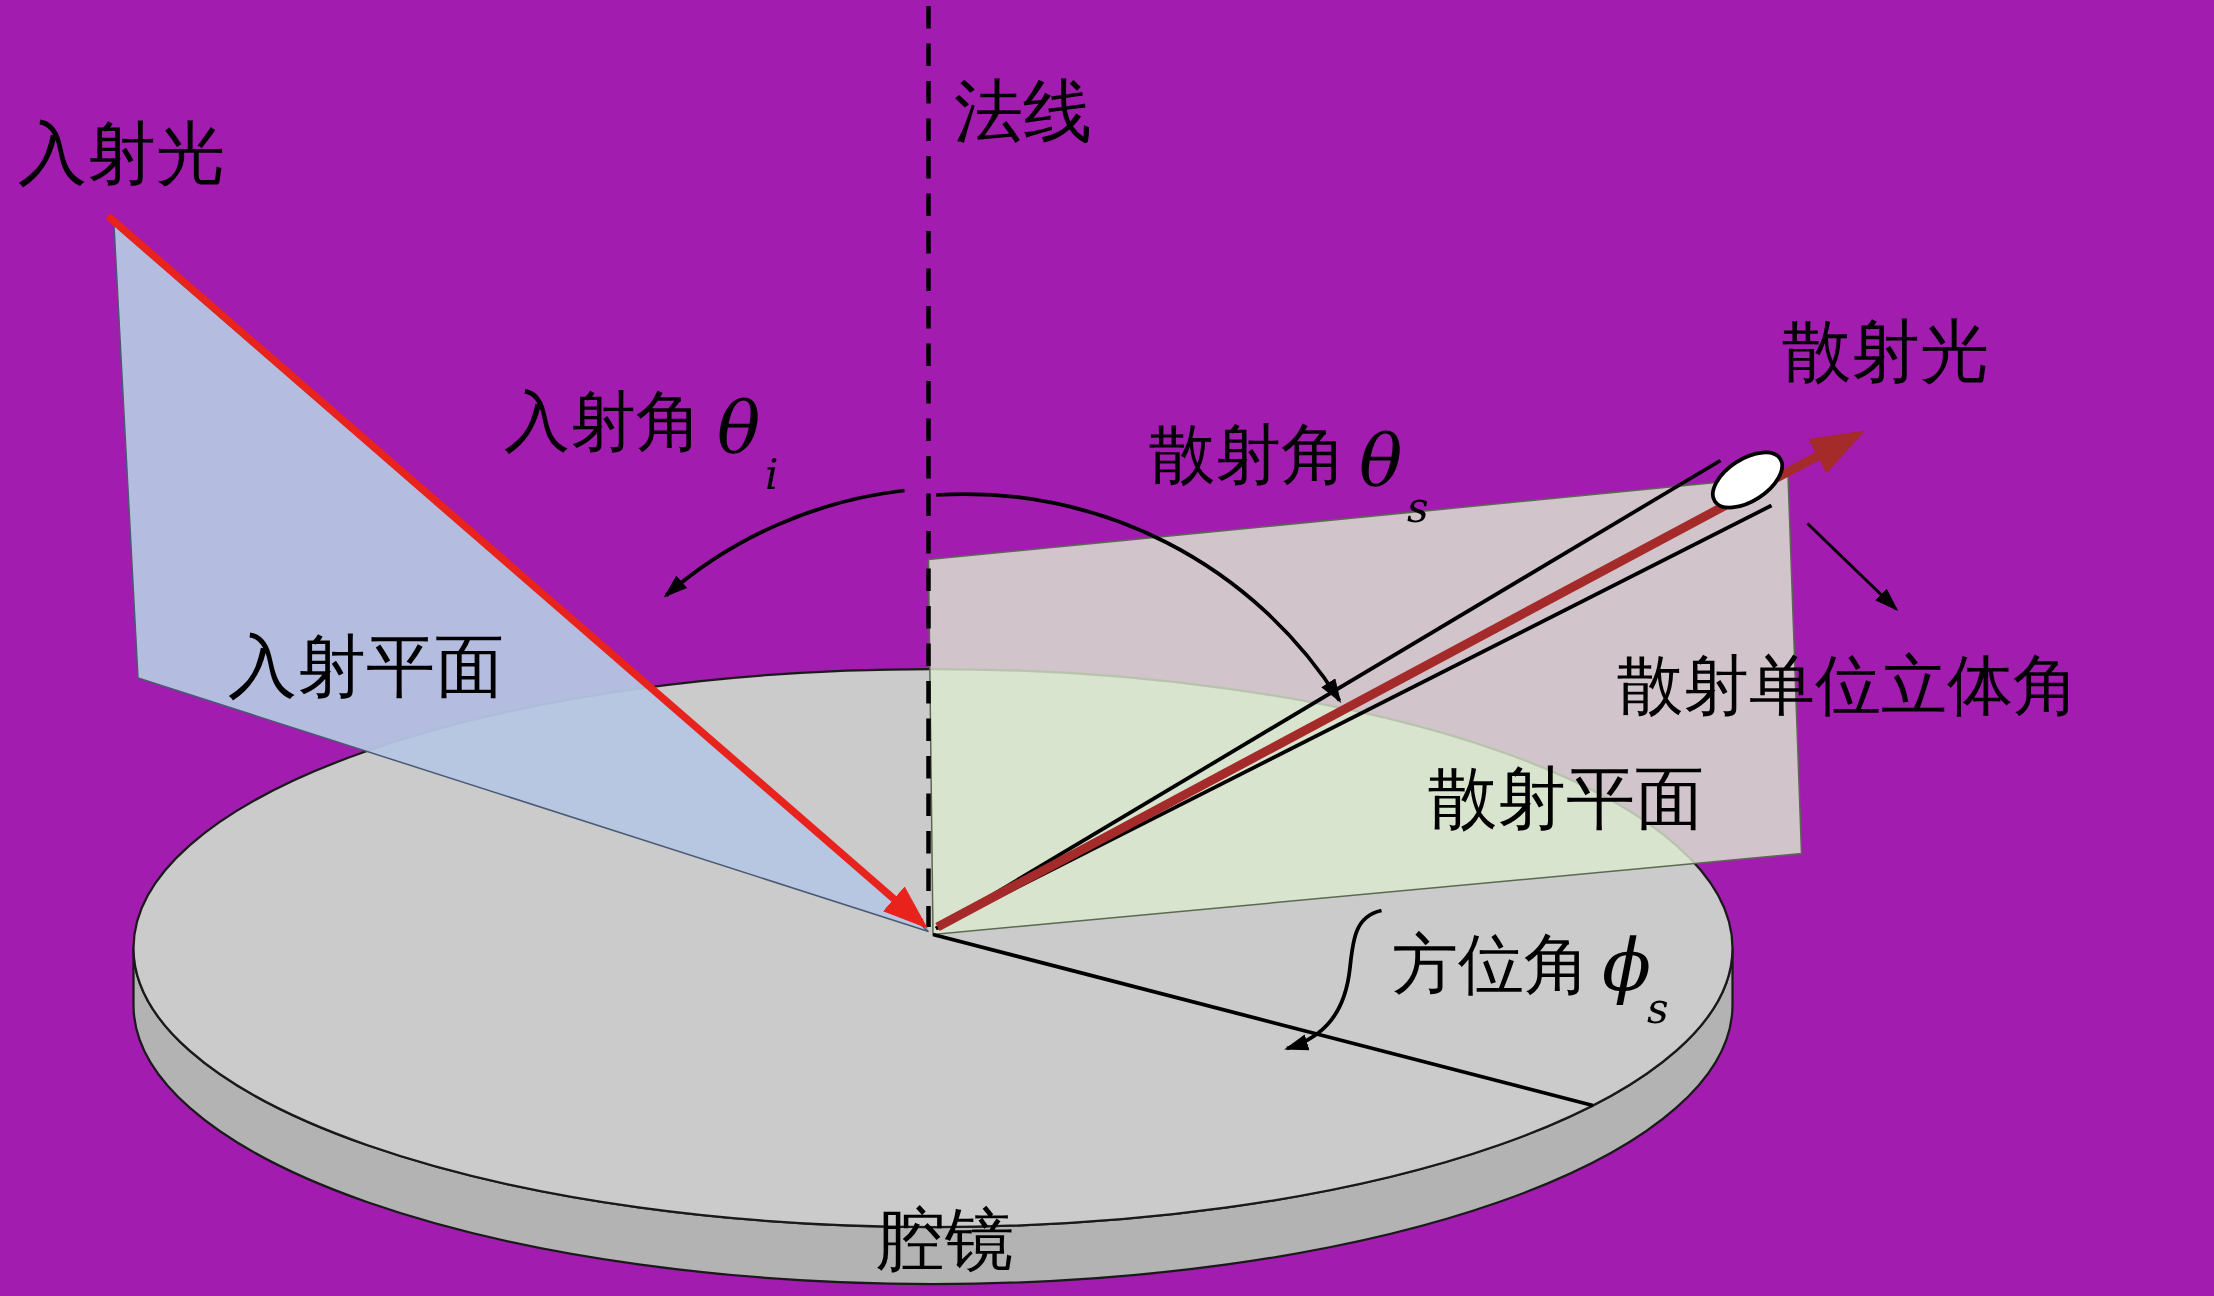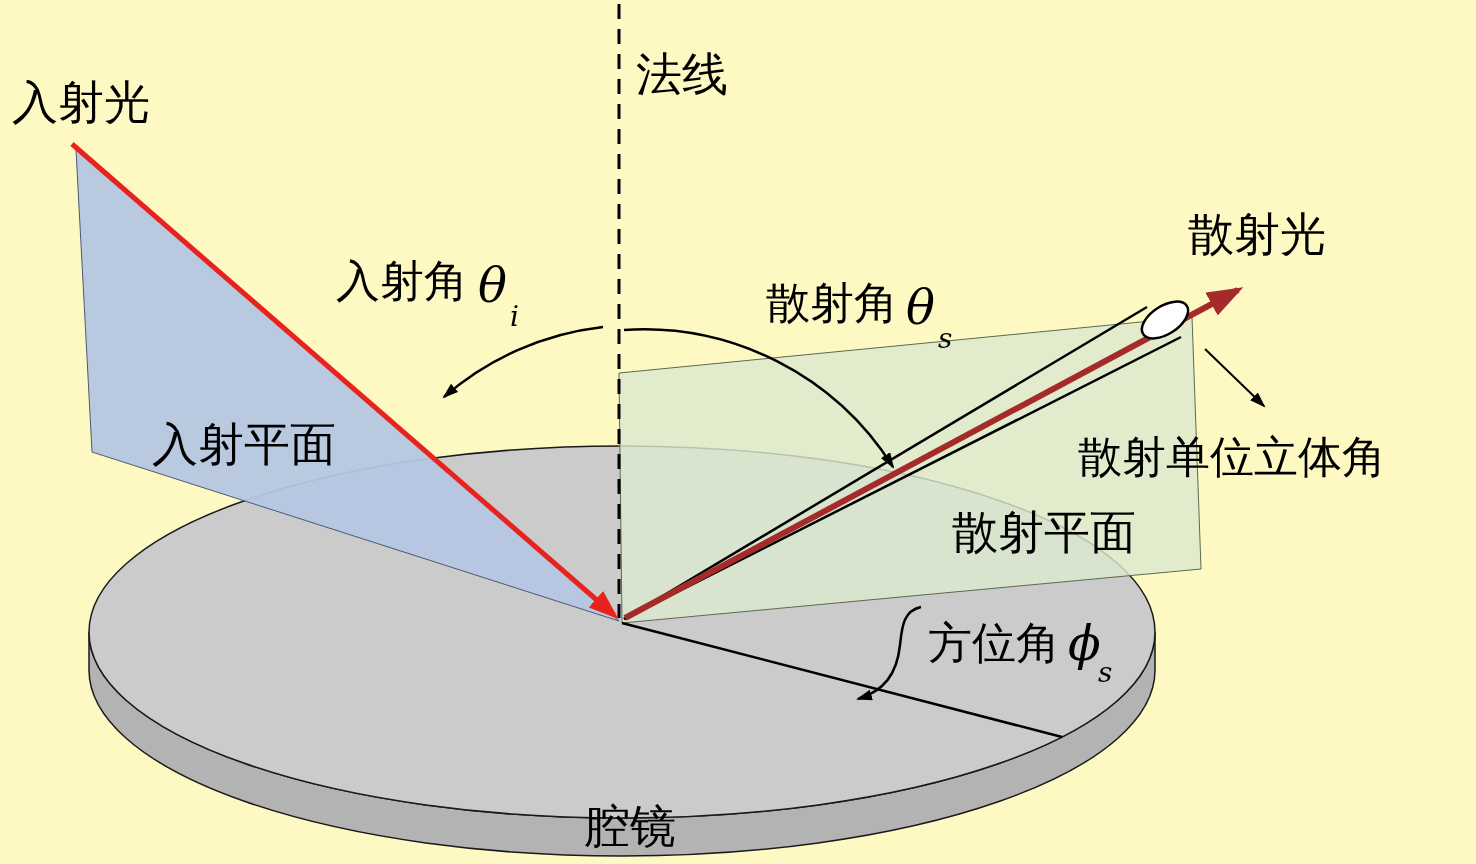--- a/index.html
+++ b/index.html
@@ -1,20 +1,20 @@
 <!DOCTYPE html>
 <html><head>
 <meta charset="utf-8">
 <style>
   html, body { margin: 0; padding: 0; background: #ffffff; }
   #stage {
     position: relative;
     width: 1476px;
     height: 864px;
-    background: #fef9c3;
+    background: #a21caf;
     overflow: hidden;
   }
   svg { display: block; }
   text { fill: #000000; }
   .cjk  { font-family: "DejaVu Sans", sans-serif; font-size: 44px; }
   .cjk-lg { font-family: "DejaVu Sans", sans-serif; font-size: 46px; }
   .sym  { font-family: "DejaVu Serif", serif; font-style: italic; font-size: 48px; }
   .sub  { font-family: "DejaVu Serif", serif; font-style: italic; font-size: 28px; }
 </style>
 </head>

